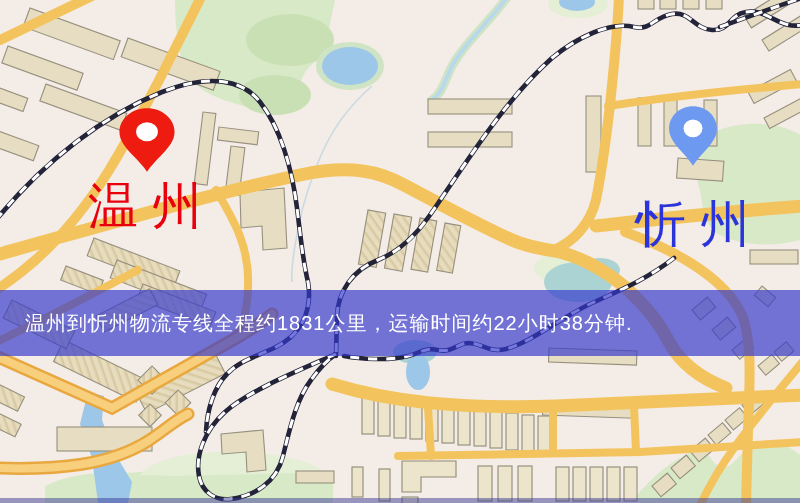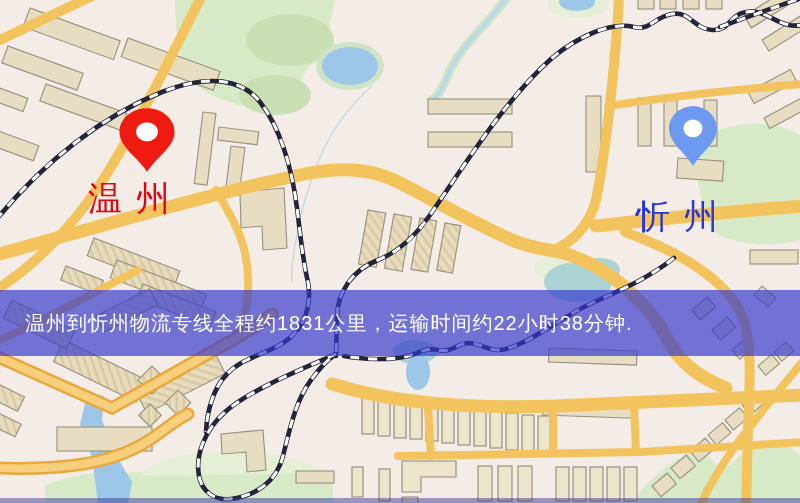--- a/index.html
+++ b/index.html
@@ -20,21 +20,21 @@
   .rail-b{fill:none;stroke:#23233a;stroke-width:4.6;stroke-linecap:round;}
   .rail-w{fill:none;stroke:#ffffff;stroke-width:3;stroke-dasharray:9 9;}
   .strm{fill:none;stroke:#b9d9ea;stroke-width:4;stroke-linecap:round;}
   .strmh{fill:none;stroke:#cfe4c4;stroke-width:9;stroke-linecap:round;}
   .strmf{fill:none;stroke:#c9dae2;stroke-width:1.6;}
 
   .pin{position:absolute;}
   .pin-origin{left:117px;top:106px;}
   .pin-dest{left:667px;top:104px;}
 
-  .label{position:absolute;font-size:34px;font-weight:400;letter-spacing:14px;
+  .label{position:absolute;font-size:50px;font-weight:400;letter-spacing:14px;
          line-height:1;white-space:nowrap;text-align:right;}
   .origin-label{left:88px;top:181px;}
   .dest-label{left:636px;top:199px;}
 
   .banner{position:absolute;left:0;right:0;top:290px;height:66px;
           display:flex;align-items:center;padding-left:25px;box-sizing:border-box;}
   .banner span{font-size:20px;letter-spacing:1px;white-space:nowrap;}
 
   .bottom-strip{position:absolute;left:0;right:0;bottom:0;height:5px;
           background:rgba(58,60,150,0.5);}

